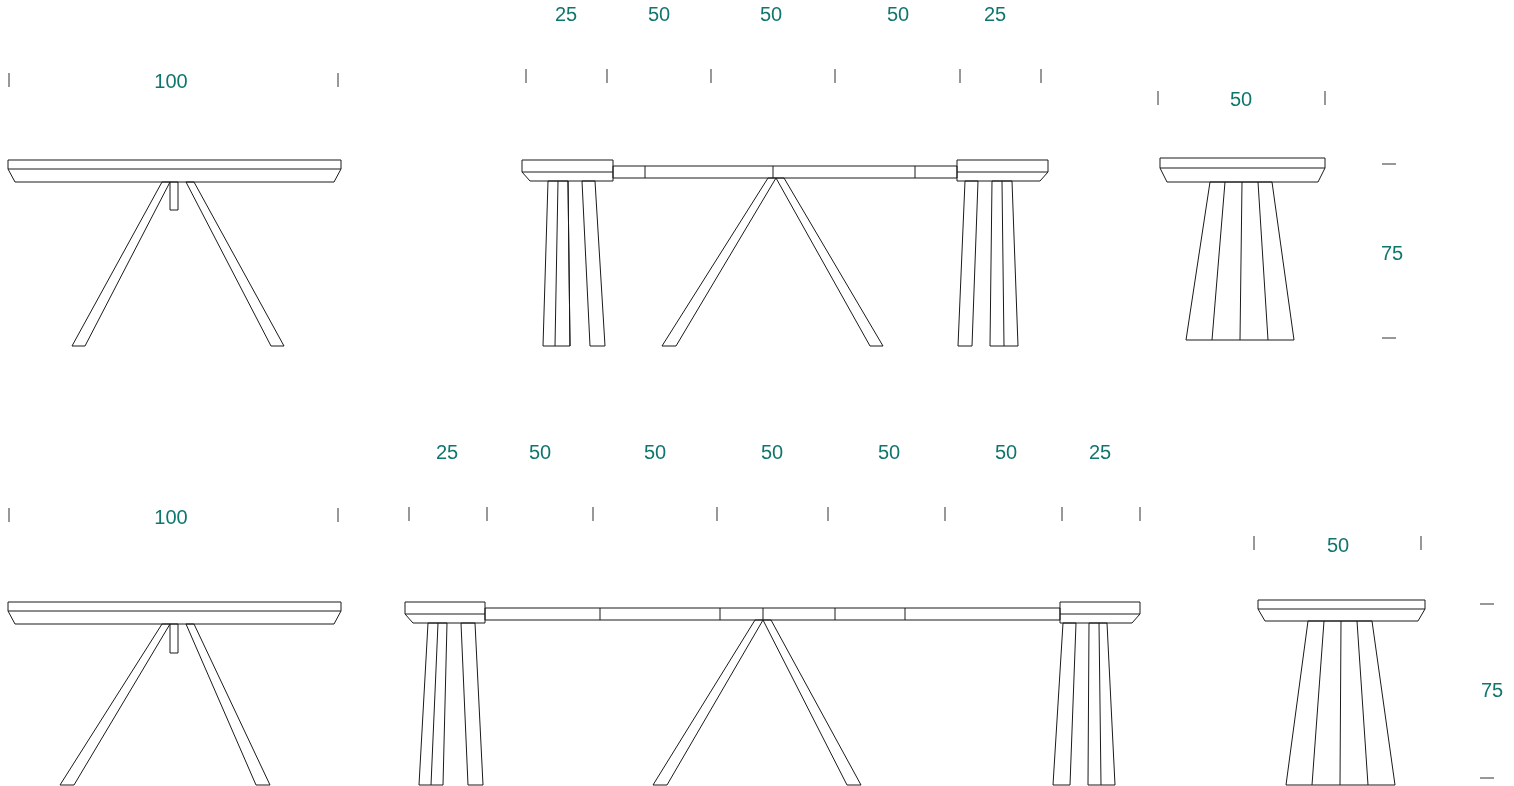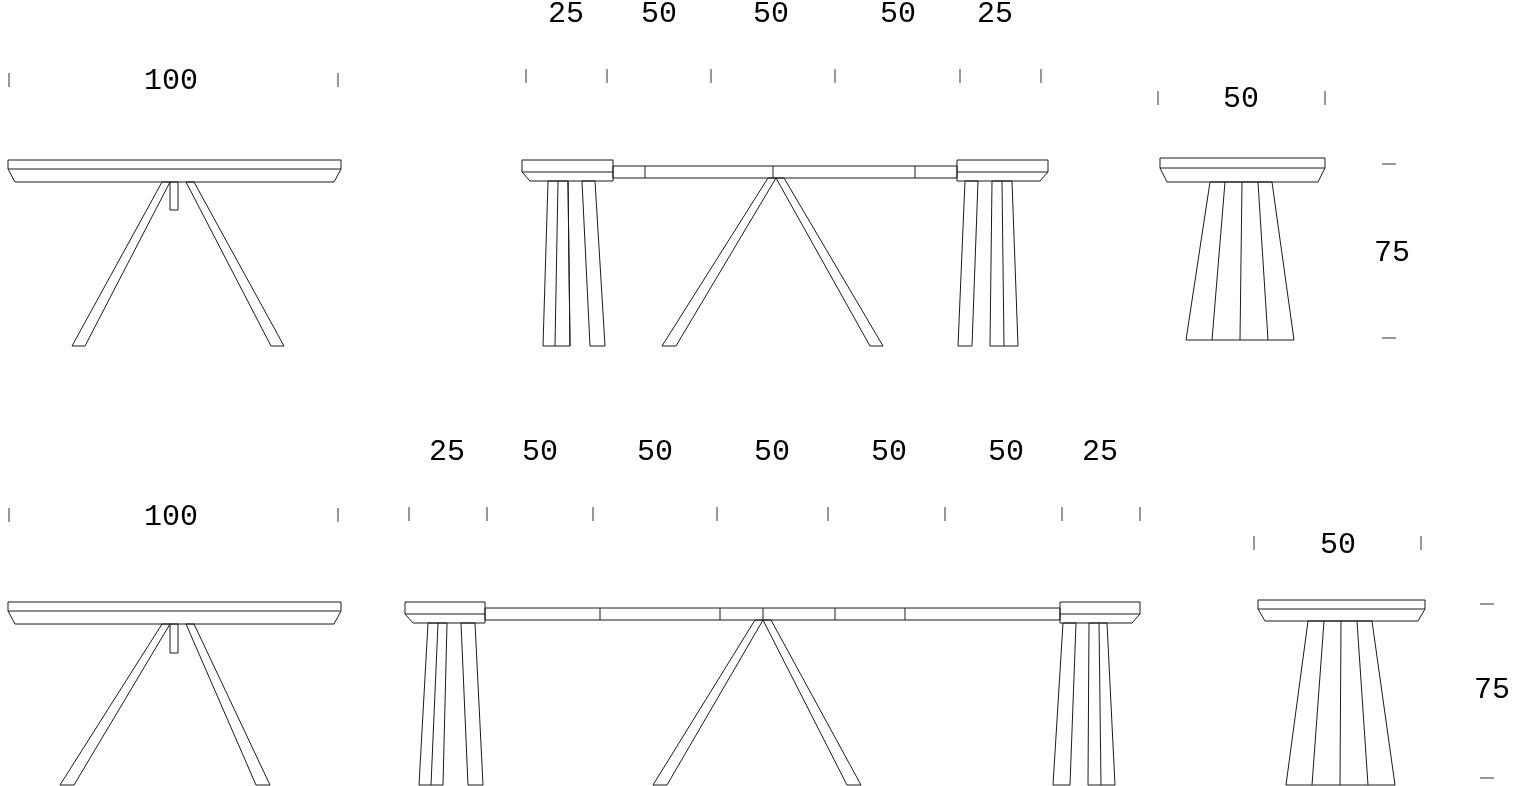--- a/index.html
+++ b/index.html
@@ -13,24 +13,24 @@
   }
   #sheet {
     position: relative;
     width: 1514px;
     height: 786px;
     overflow: hidden;
     background: #ffffff;
   }
   .dim-label {
     position: absolute;
-    font-family: Liberation Mono, monospace;
-    font-size: 30px;
+    font-family: Liberation Sans, sans-serif;
+    font-size: 20px;
     line-height: 25px;
-    color: #000000;
+    color: #0f766e;
     white-space: nowrap;
     text-align: center;
     transform: translate(-50%, -50%);
   }
   .tick {
     position: absolute;
     width: 1px;
     height: 14px;
     background: #333333;
     transform: translate(-50%, -50%);

